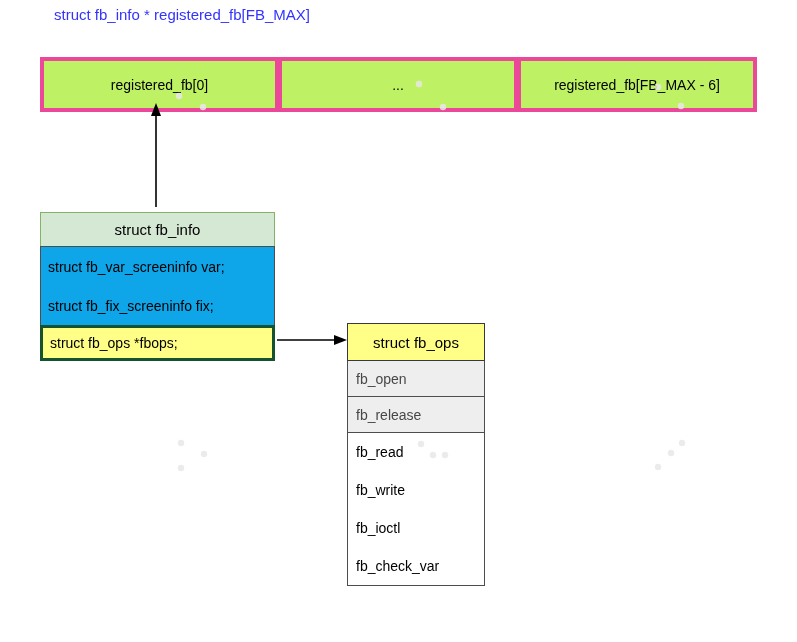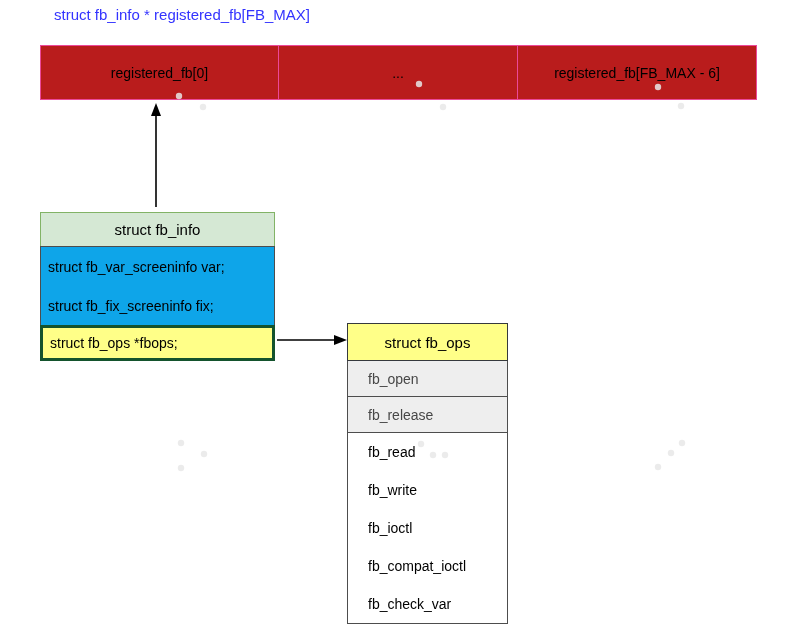--- a/index.html
+++ b/index.html
@@ -26,27 +26,28 @@
   .array {
     position: absolute;
     left: 40px;
     top: 45px;
     width: 718px;
     height: 55px;
     display: flex;
   }
   .array-cell {
     height: 55px;
-    background: #b91c1c;
-    border: 1px solid #ec4899;
+    background: #bef264;
+    border: 4px solid #ec4899;
     display: flex;
     align-items: center;
     justify-content: center;
     font-size: 14px;
     color: #000000;
+    margin-top: 12px;
   }
   .array-cell + .array-cell { margin-left: -1px; }
   .ac0 { width: 239px; }
   .ac1 { width: 240px; }
   .ac2 { width: 240px; }
 
   
   .fbinfo {
     position: absolute;
     left: 40px;
@@ -82,39 +83,39 @@
     align-items: center;
     padding-left: 7px;
     font-size: 14px;
   }
 
   
   .fbops {
     position: absolute;
     left: 347px;
     top: 323px;
-    width: 161px;
+    width: 138px;
     background: #ffffff;
     border: 1px solid #4d4d4d;
   }
   .fbops-header {
     height: 38px;
     background: #ffff88;
     border: 1px solid #36393d;
     margin: -1px -1px 0 -1px;
     display: flex;
     align-items: center;
     justify-content: center;
     font-size: 15px;
   }
   .fbops-row {
     height: 36px;
     display: flex;
     align-items: center;
-    padding-left: 20px;
+    padding-left: 8px;
     font-size: 14px;
   }
   .fbops-row.gray {
     background: #eeeeee;
     border-bottom: 1px solid #4d4d4d;
     color: #474747;
   }
   .fbops-list .fbops-row { height: 38px; color: #000000; }
 
   .overlay {
@@ -147,21 +148,20 @@
   </div>
 
   <div class="fbops">
     <div class="fbops-header">struct fb_ops</div>
     <div class="fbops-row gray">fb_open</div>
     <div class="fbops-row gray">fb_release</div>
     <div class="fbops-list">
       <div class="fbops-row">fb_read</div>
       <div class="fbops-row">fb_write</div>
       <div class="fbops-row">fb_ioctl</div>
-      <div class="fbops-row">fb_compat_ioctl</div>
       <div class="fbops-row">fb_check_var</div>
     </div>
   </div>
 
   <svg class="overlay" width="797" height="642" viewBox="0 0 797 642" aria-hidden="true">
 
     <g fill="#e8e8e8" opacity="0.85">
       <circle cx="179" cy="96" r="3.2"></circle>
         <circle cx="203" cy="107" r="3.2"></circle>
       <circle cx="419" cy="84" r="3.2"></circle>

